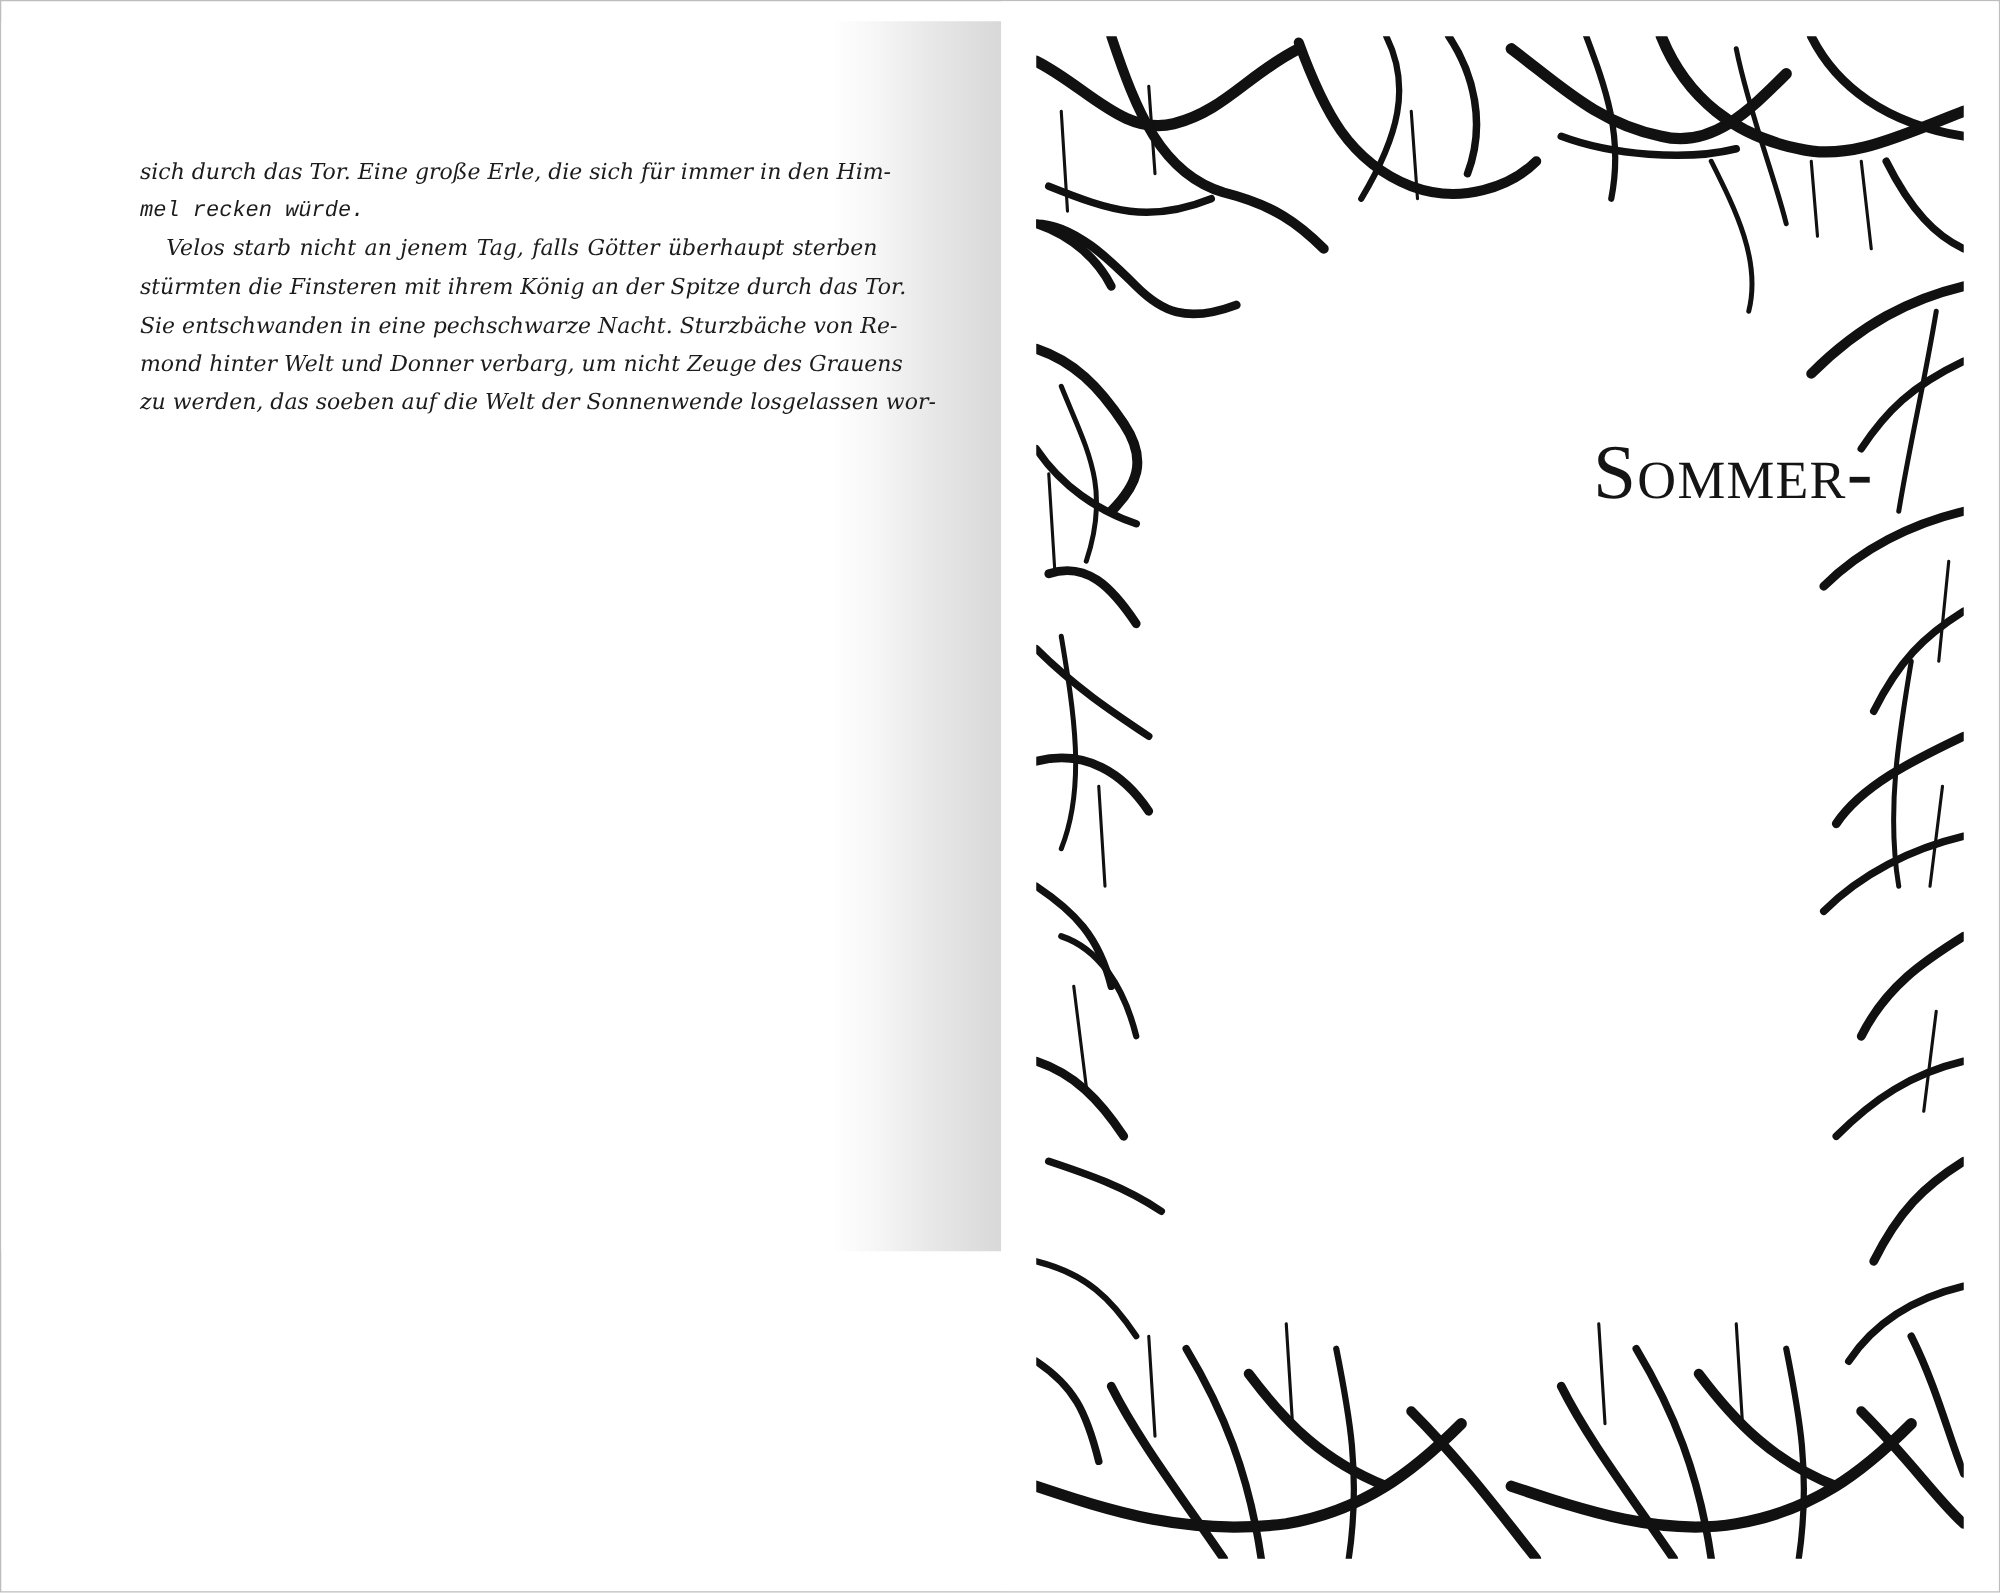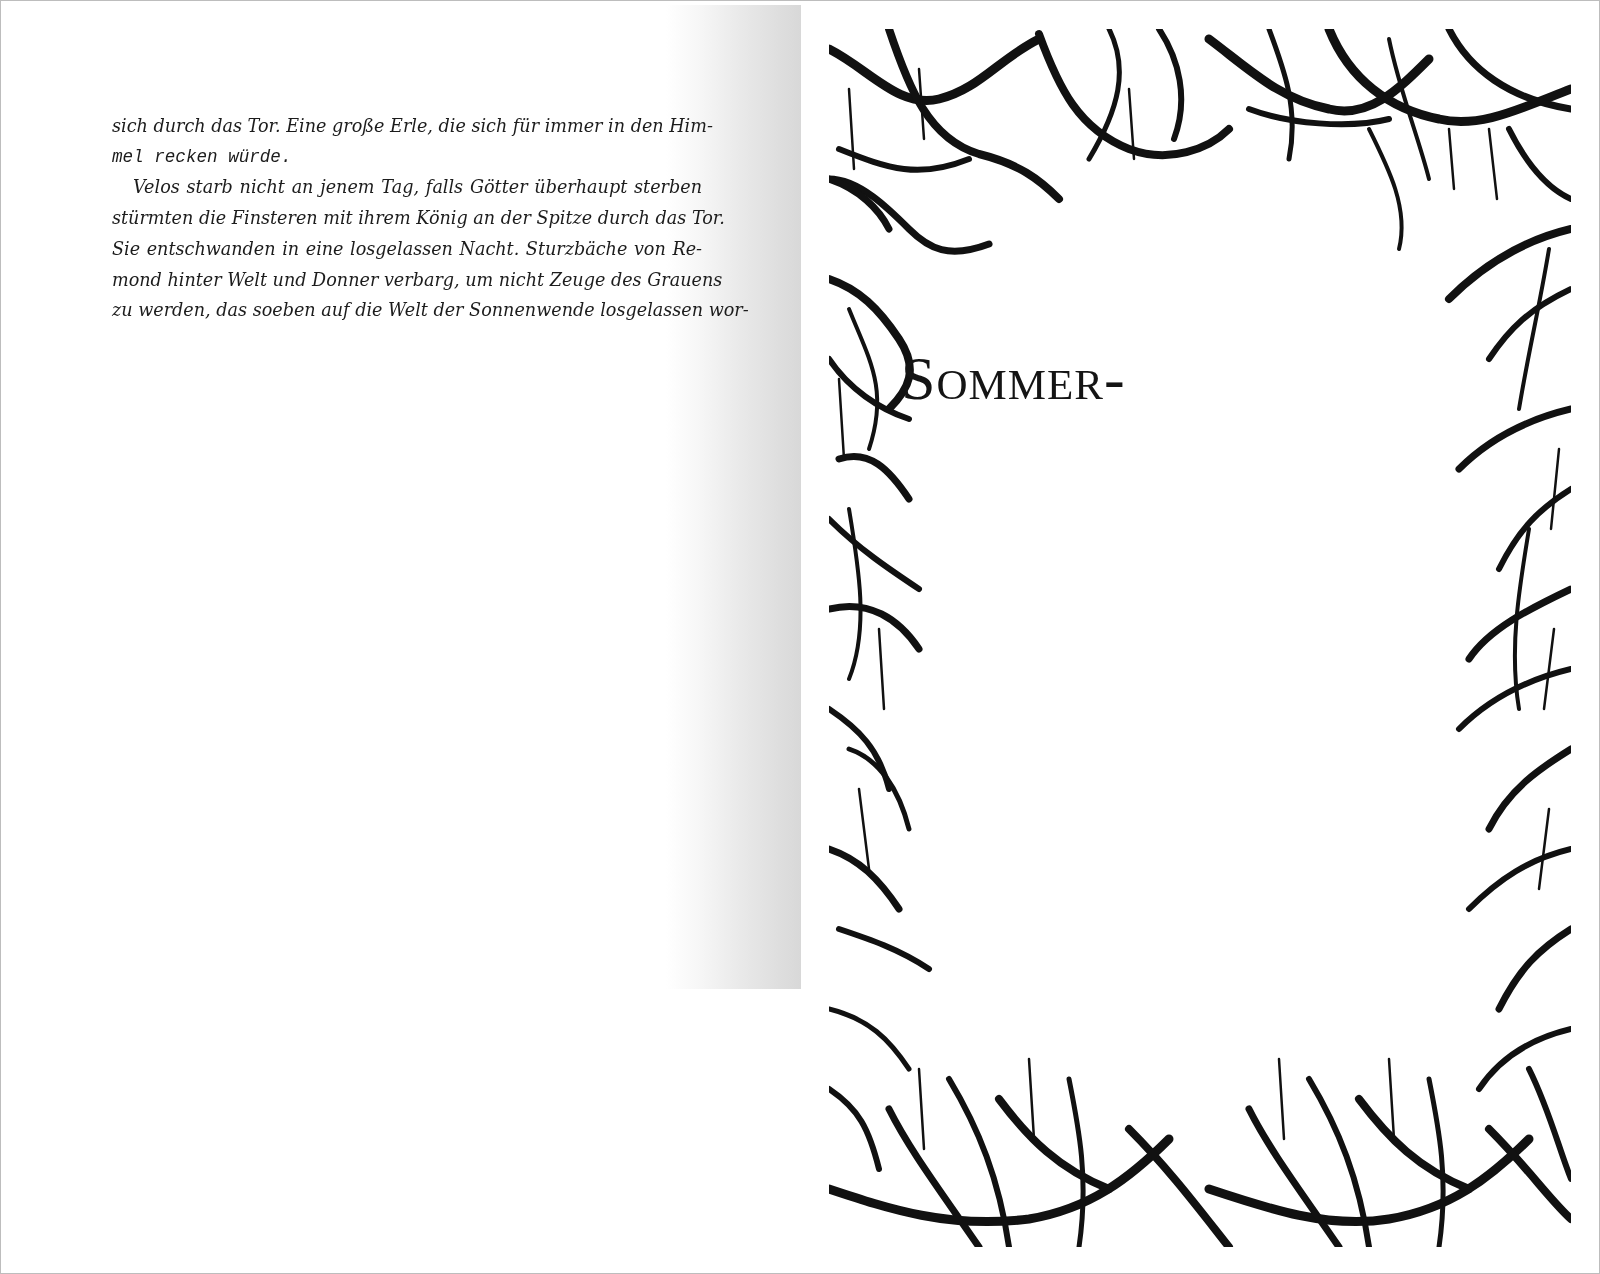--- a/index.html
+++ b/index.html
@@ -1,43 +1,43 @@
 <!DOCTYPE html>
 <html><head>
 <meta charset="utf-8">
 <style>
   html, body { margin:0; padding:0; }
   body { width:1600px; height:1274px; background:#ffffff; overflow:hidden; position:relative; }
   .spread { position:absolute; left:0; top:0; width:1598px; height:1272px; border:1px solid #bdbdbd; background:#fff; overflow:hidden; }
-  .left-page { position:absolute; left:0; top:4px; width:800px; height:984px;
+  .left-page { position:absolute; left:0; top:16px; width:800px; height:984px;
     background: linear-gradient(to right, #ffffff 0px, #ffffff 665px, #f6f6f6 700px, #e9e9e9 740px, #dfdfdf 775px, #d8d8d8 800px); }
   .right-page { position:absolute; left:800px; top:0; width:798px; height:1272px; background:#fff; }
   .body-text { position:absolute; left:111px; top:106px; width:590px;
     font-family:"DejaVu Serif", "Liberation Serif", serif; font-style:italic;
     font-size:17.6px; line-height:30.7px; color:#1c1c1c; }
   .line { display:block; white-space:nowrap; text-align:justify; text-align-last:justify; }
   .line.last { text-align-last:left;font-family:Liberation Mono, monospace; }
   .line.indent { text-indent:21px; }
   .border-art { position:absolute; left:28px; top:28px; width:742px; height:1218px; }
-  .chapter-title { position:absolute; left:100px; top:326px; width:598px; text-align:left;
+  .chapter-title { position:absolute; left:100px; top:326px; width:598px; text-align:right;
     font-family:"Liberation Serif", "DejaVu Serif", serif; color:#141414; }
   .title-line { display:block; font-size:62px; line-height:102px; letter-spacing:1px; font-variant:small-caps; }
 </style>
 </head>
 <body>
 
 <div class="spread">
 
   <div class="left-page">
     <div class="body-text">
       <span class="line">sich durch das Tor. Eine große Erle, die sich für immer in den Him-</span>
       <span class="line last">mel recken würde.</span>
       <span class="line indent">Velos starb nicht an jenem Tag, falls Götter überhaupt sterben</span>
       <span class="line">stürmten die Finsteren mit ihrem König an der Spitze durch das Tor.</span>
-      <span class="line">Sie entschwanden in eine losgelassen Nacht. Sturzbäche von Re-</span>
+      <span class="line">Sie entschwanden in eine pechschwarze Nacht. Sturzbäche von Re-</span>
       <span class="line">mond hinter Welt und Donner verbarg, um nicht Zeuge des Grauens</span>
       <span class="line">zu werden, das soeben auf die Welt der Sonnenwende losgelassen wor-</span>
     </div>
   </div>
 
   <div class="right-page">
     <svg class="border-art" viewBox="0 0 742 1218" xmlns="http://www.w3.org/2000/svg">
       <g fill="none" stroke="#111" stroke-linecap="round" stroke-linejoin="round">
 
         <path d="M0 20 C40 40 70 80 110 70 C150 60 170 30 210 10" stroke-width="9"></path>

